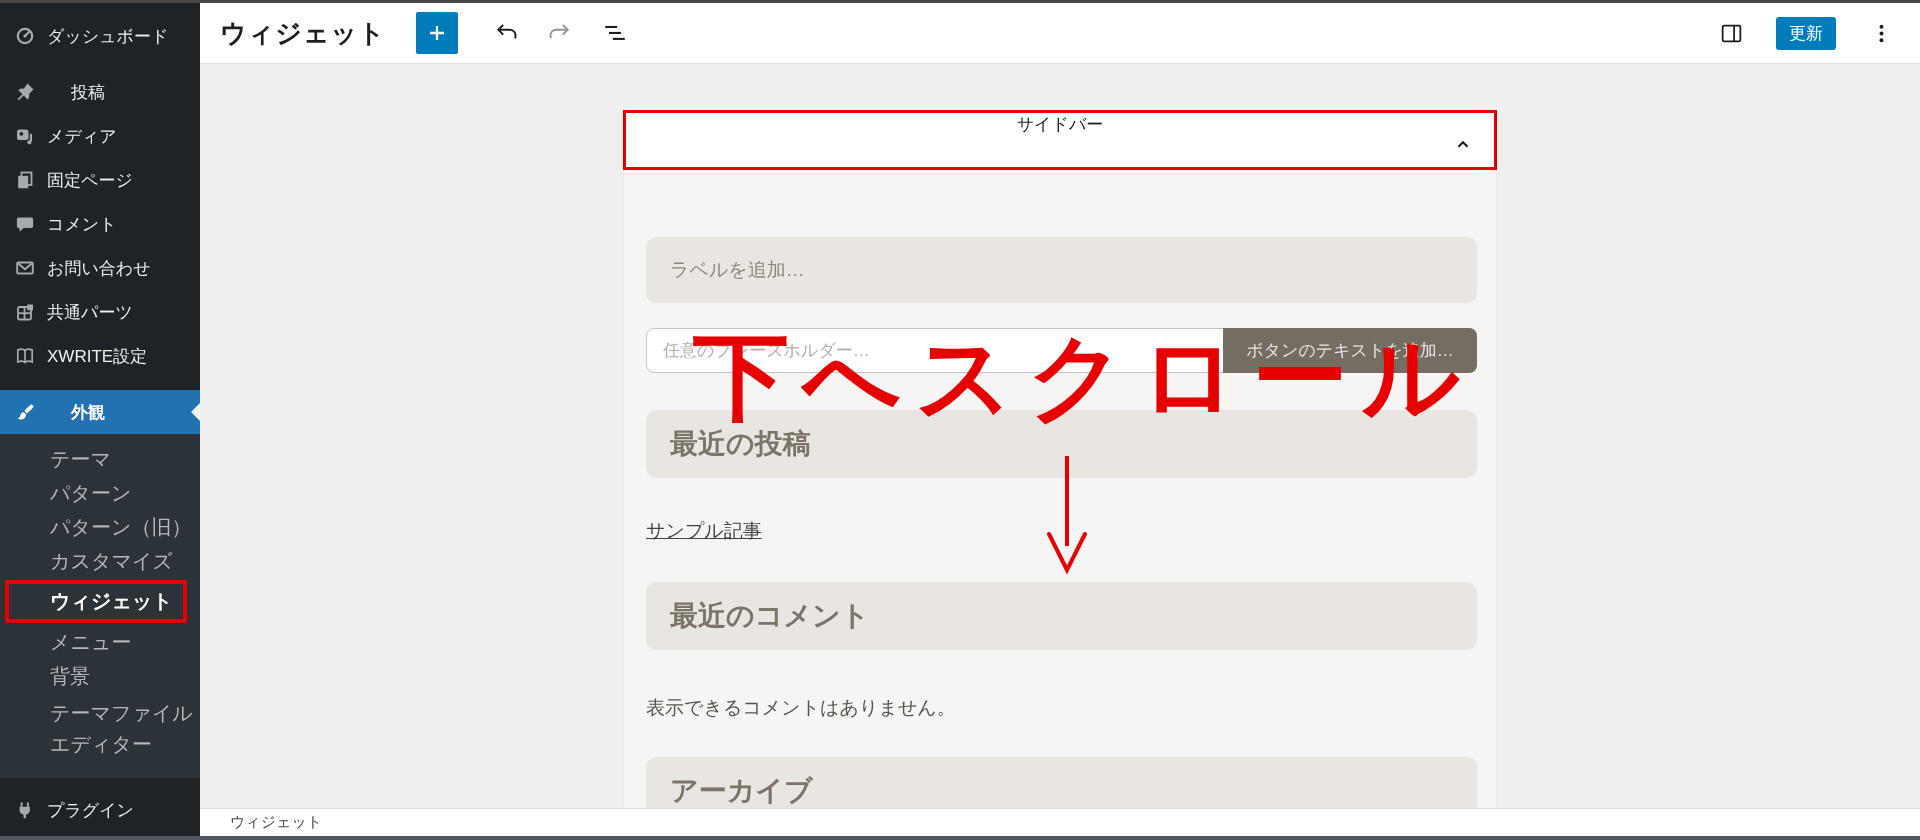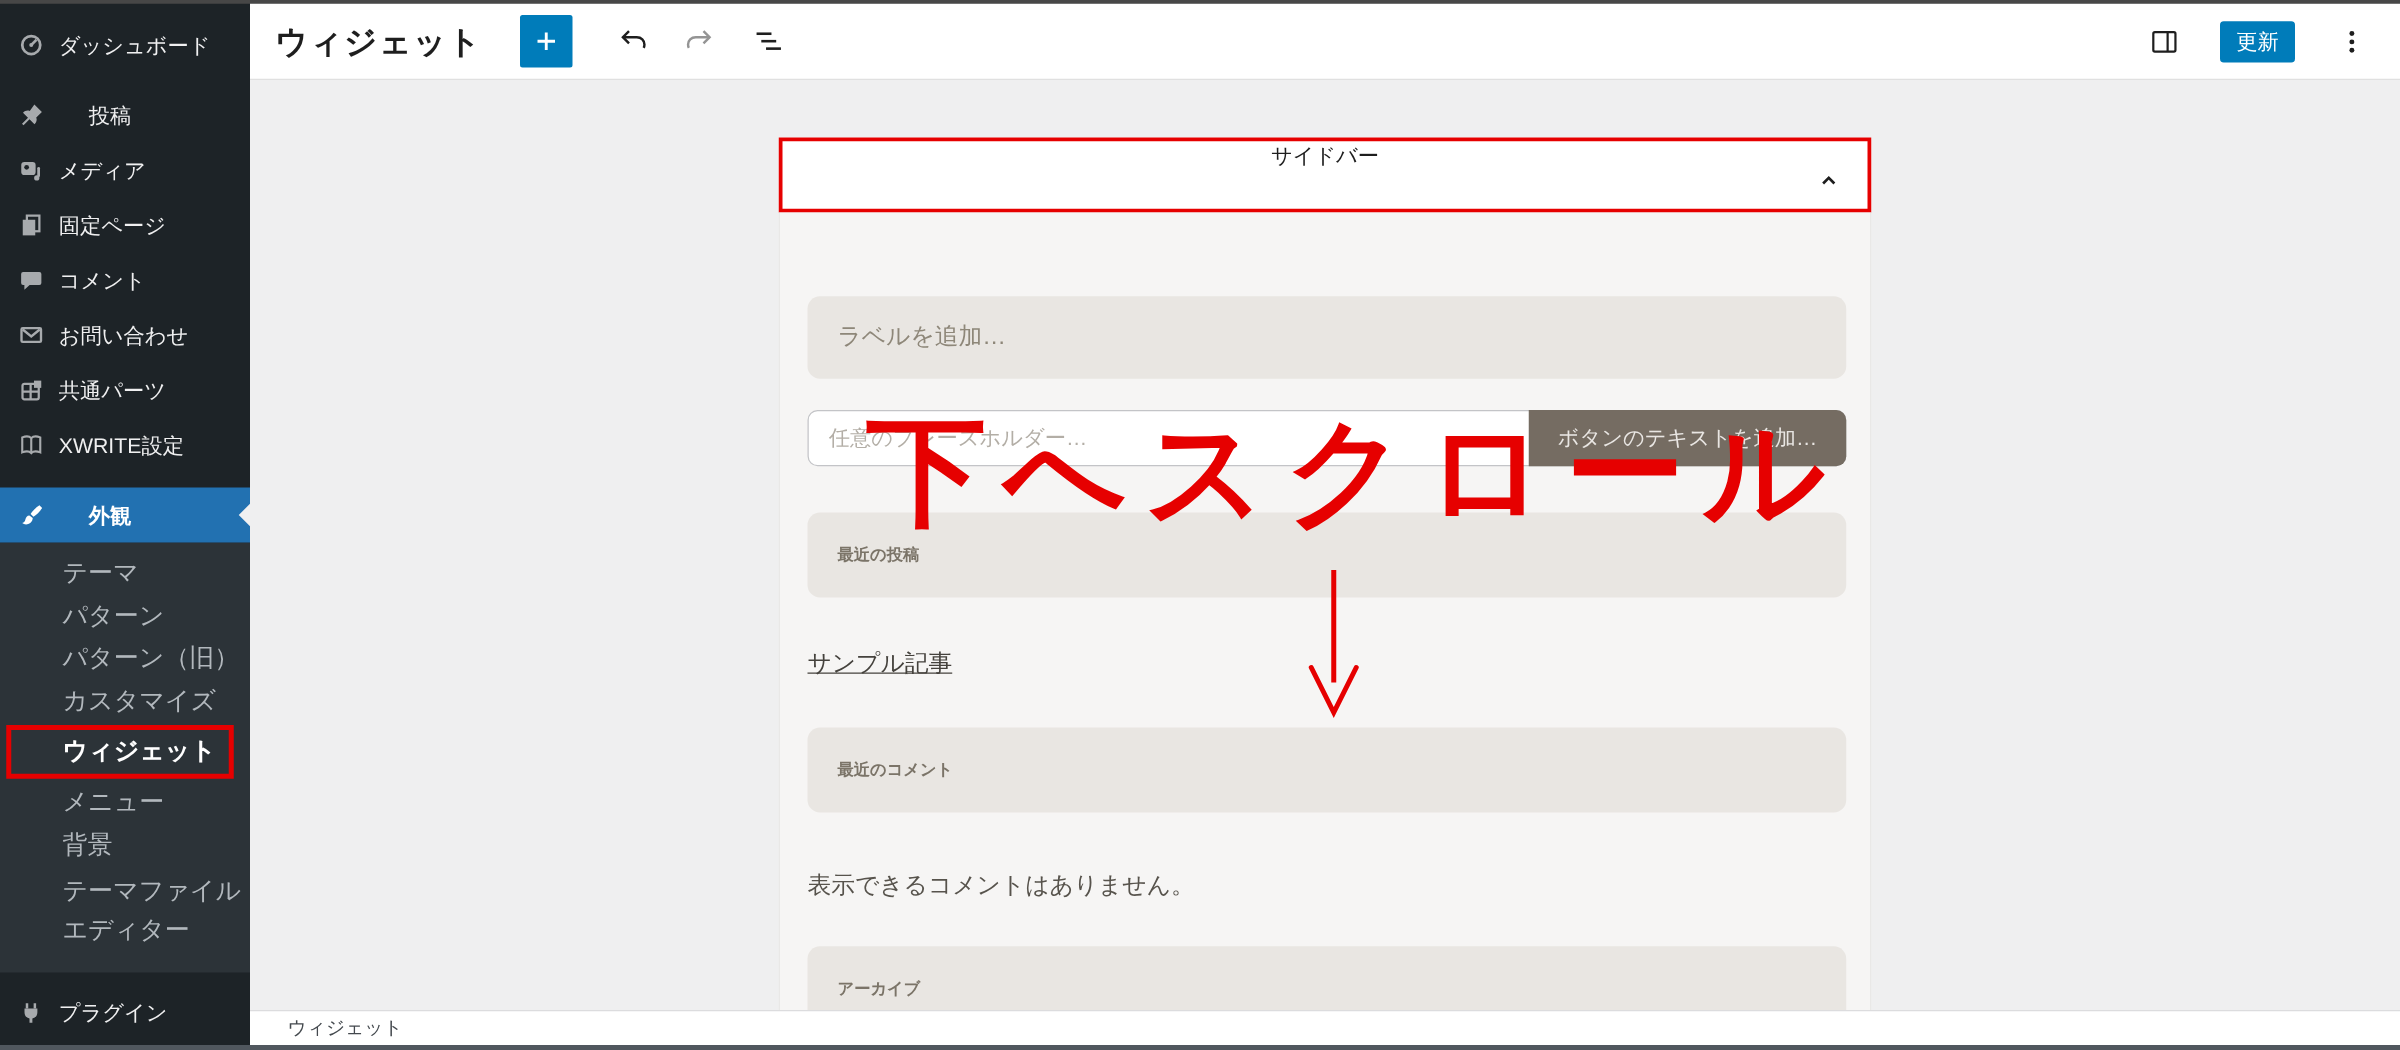--- a/index.html
+++ b/index.html
@@ -36,21 +36,21 @@
   .update-btn { height:33px; padding:0 13px; background:#007cba; color:#fff; border:none; border-radius:3px; font-size:17px; cursor:pointer; font-family:inherit; }
 
   
   .canvas { position:absolute; left:200px; right:0; top:64px; bottom:32px; background:#efeff0; overflow:hidden; }
   .panel-header { position:absolute; left:423px; width:874px; top:46px; height:60px; background:#fff; border:3px solid #e60000; display:flex; align-items:center; padding:0 22px; font-size:17px; color:#1e1e1e; cursor:pointer;flex-direction:column; }
   .panel-header .chev { margin-left:auto; display:flex; }
   .panel-body { position:absolute; left:423px; width:874px; top:106px; bottom:0; background:#f6f5f4; border-left:1px solid rgba(0,0,0,0.05); border-right:1px solid rgba(0,0,0,0.05); overflow:hidden; }
 
   .wblock { position:absolute; left:22px; right:19px; background:#e9e6e2; border-radius:10px; }
   .label-box { top:67px; height:66px; line-height:66px; padding-left:24px; font-size:19px; color:#8e8779; }
-  .head-box { height:68px; line-height:68px; padding-left:24px; font-size:13px; font-weight:600; color:#7b7468; }
+  .head-box { height:68px; line-height:68px; padding-left:24px; font-size:28px; font-weight:600; color:#7b7468; }
   .posts-box { top:240px; } .comments-box { top:412px; } .archive-box { top:587px; }
 
   .search-row { position:absolute; left:22px; right:19px; top:158px; height:45px; }
   .search-input { position:absolute; left:0; top:0; width:100%; height:45px; border:1px solid #c3c4c7; border-radius:8px; background:#fff; font-size:17px; padding:0 16px; font-family:inherit; color:#3c3a36; }
   .search-input::placeholder { color:#b3aea6; }
   .search-btn { position:absolute; right:0; top:0; width:254px; height:45px; background:#756c62; border-radius:0 8px 8px 0; color:#e9e6e3; font-size:17px; text-align:center; line-height:45px; cursor:pointer; }
 
   .sample-link { position:absolute; left:22px; top:348px; font-size:19px; color:#45423d; text-decoration:underline; cursor:pointer; }
   .plain-text { position:absolute; left:22px; top:525px; font-size:19px; color:#57534c; }
 

